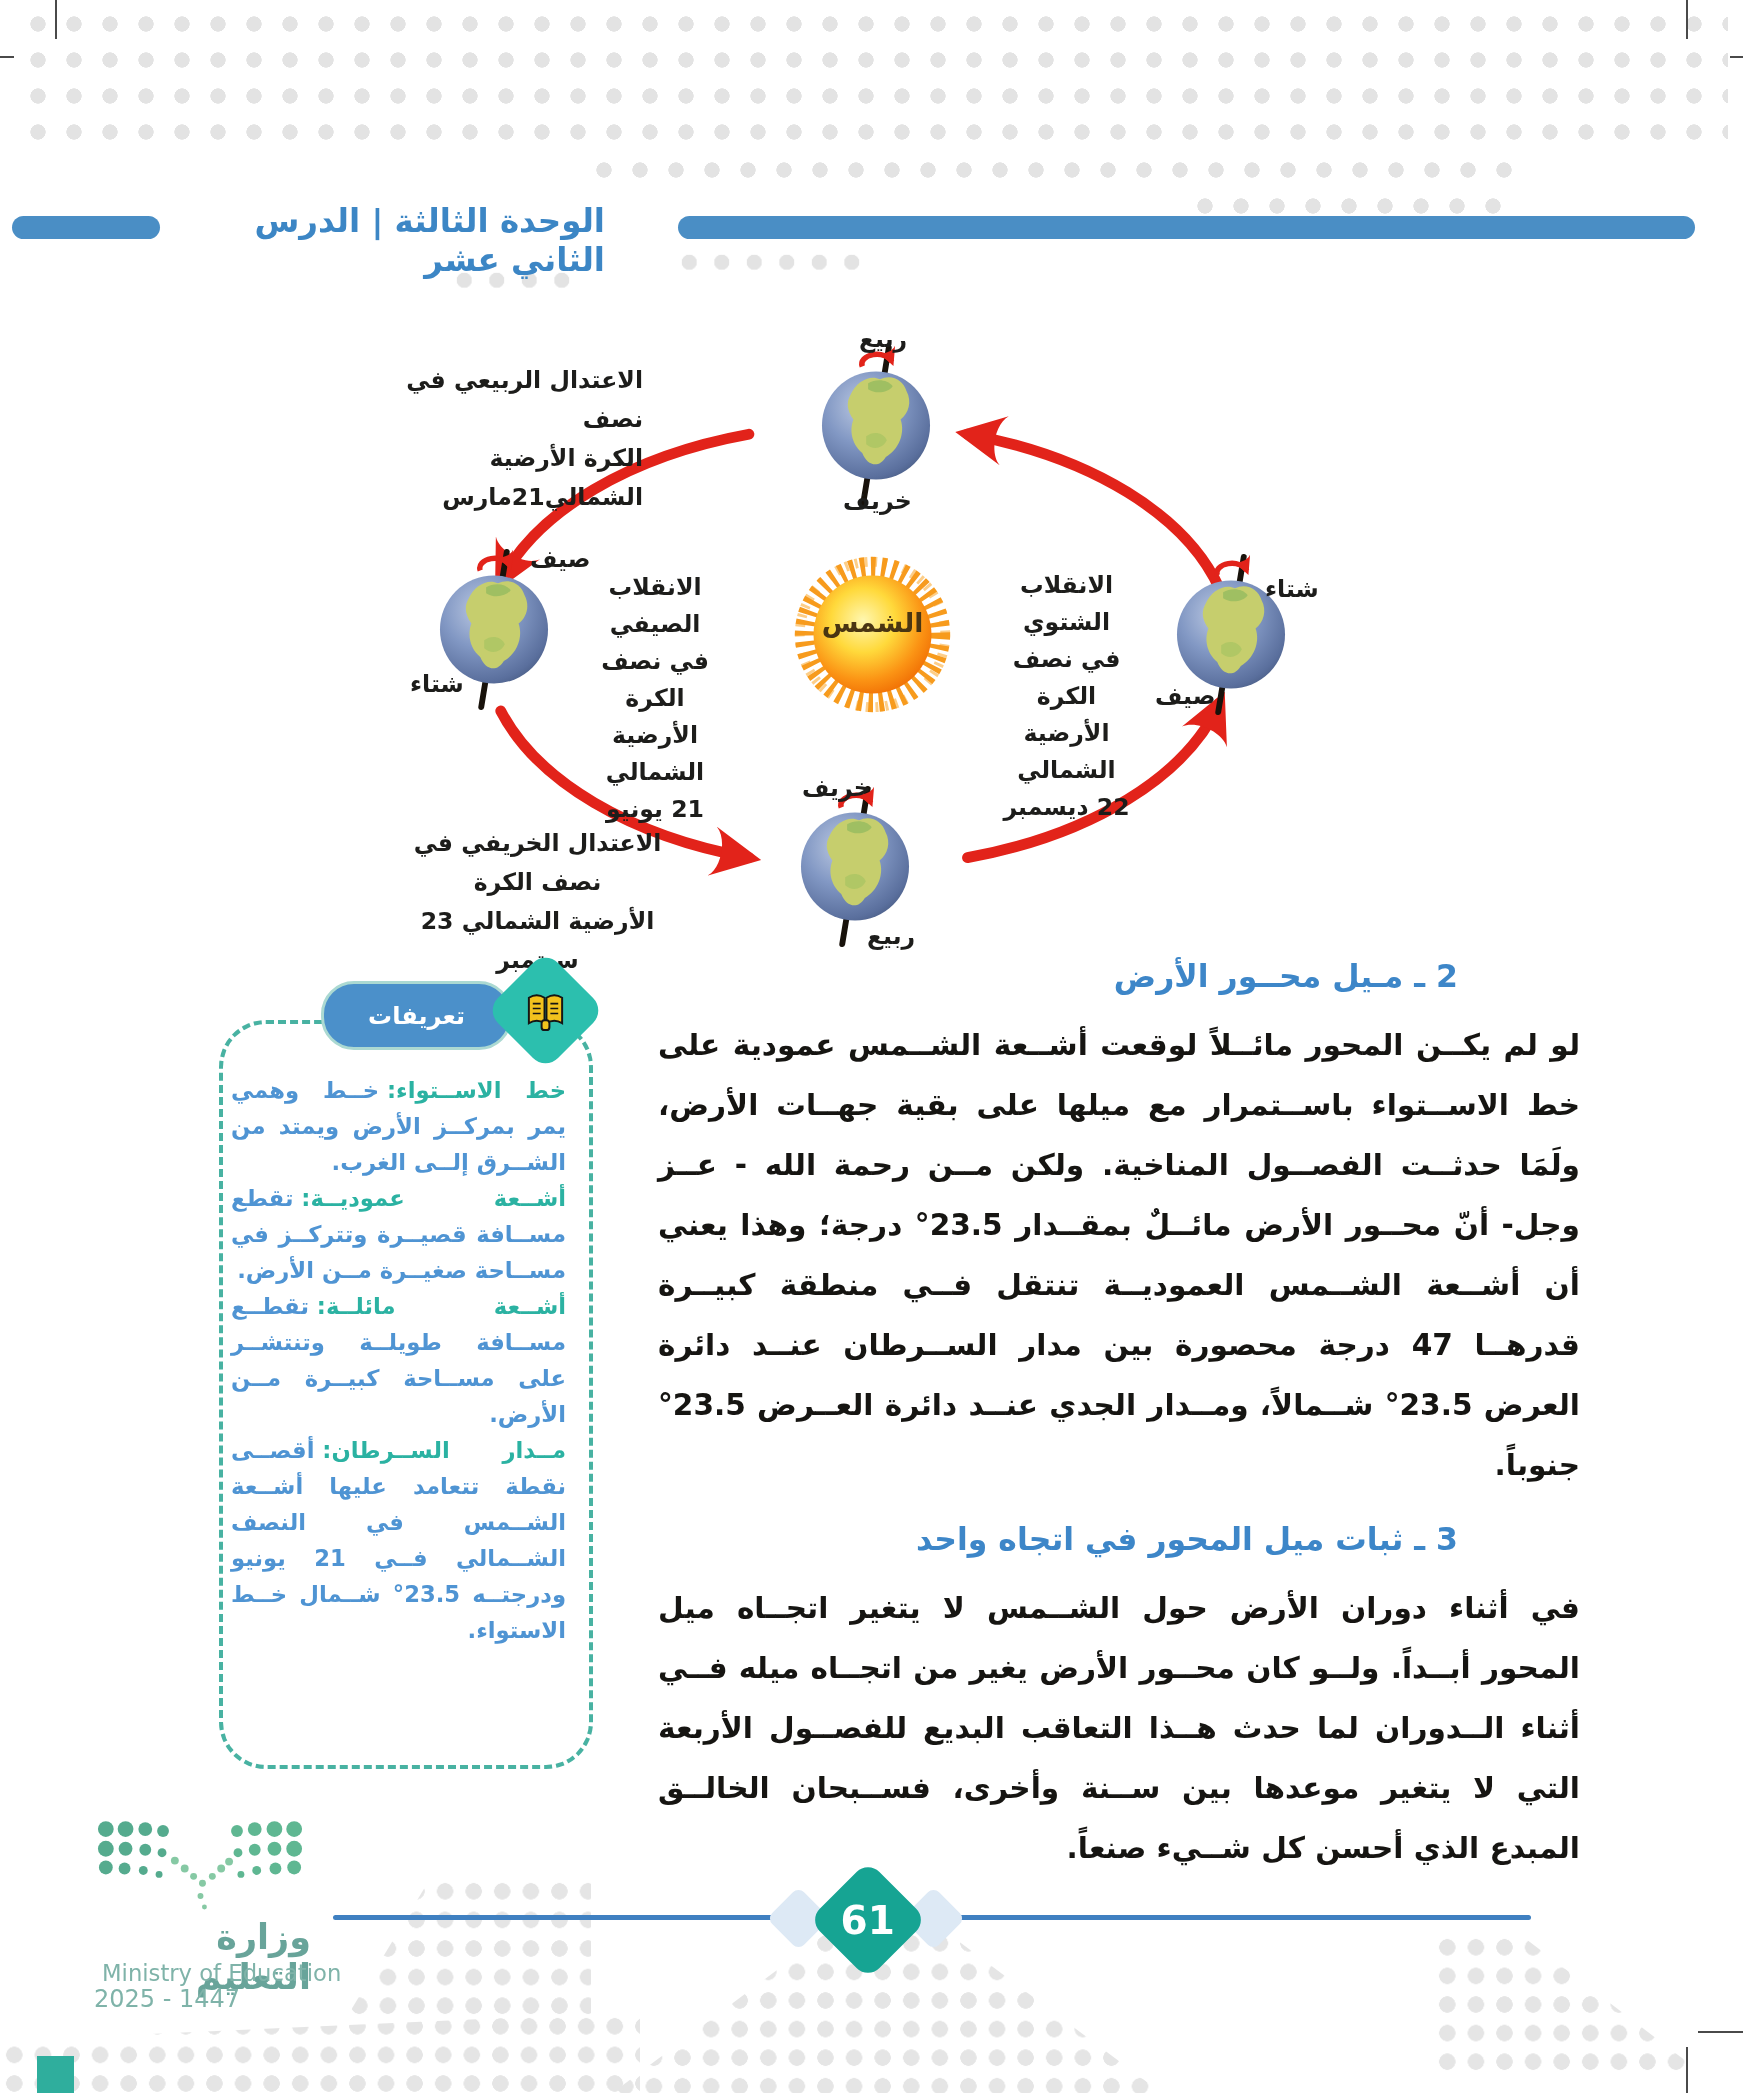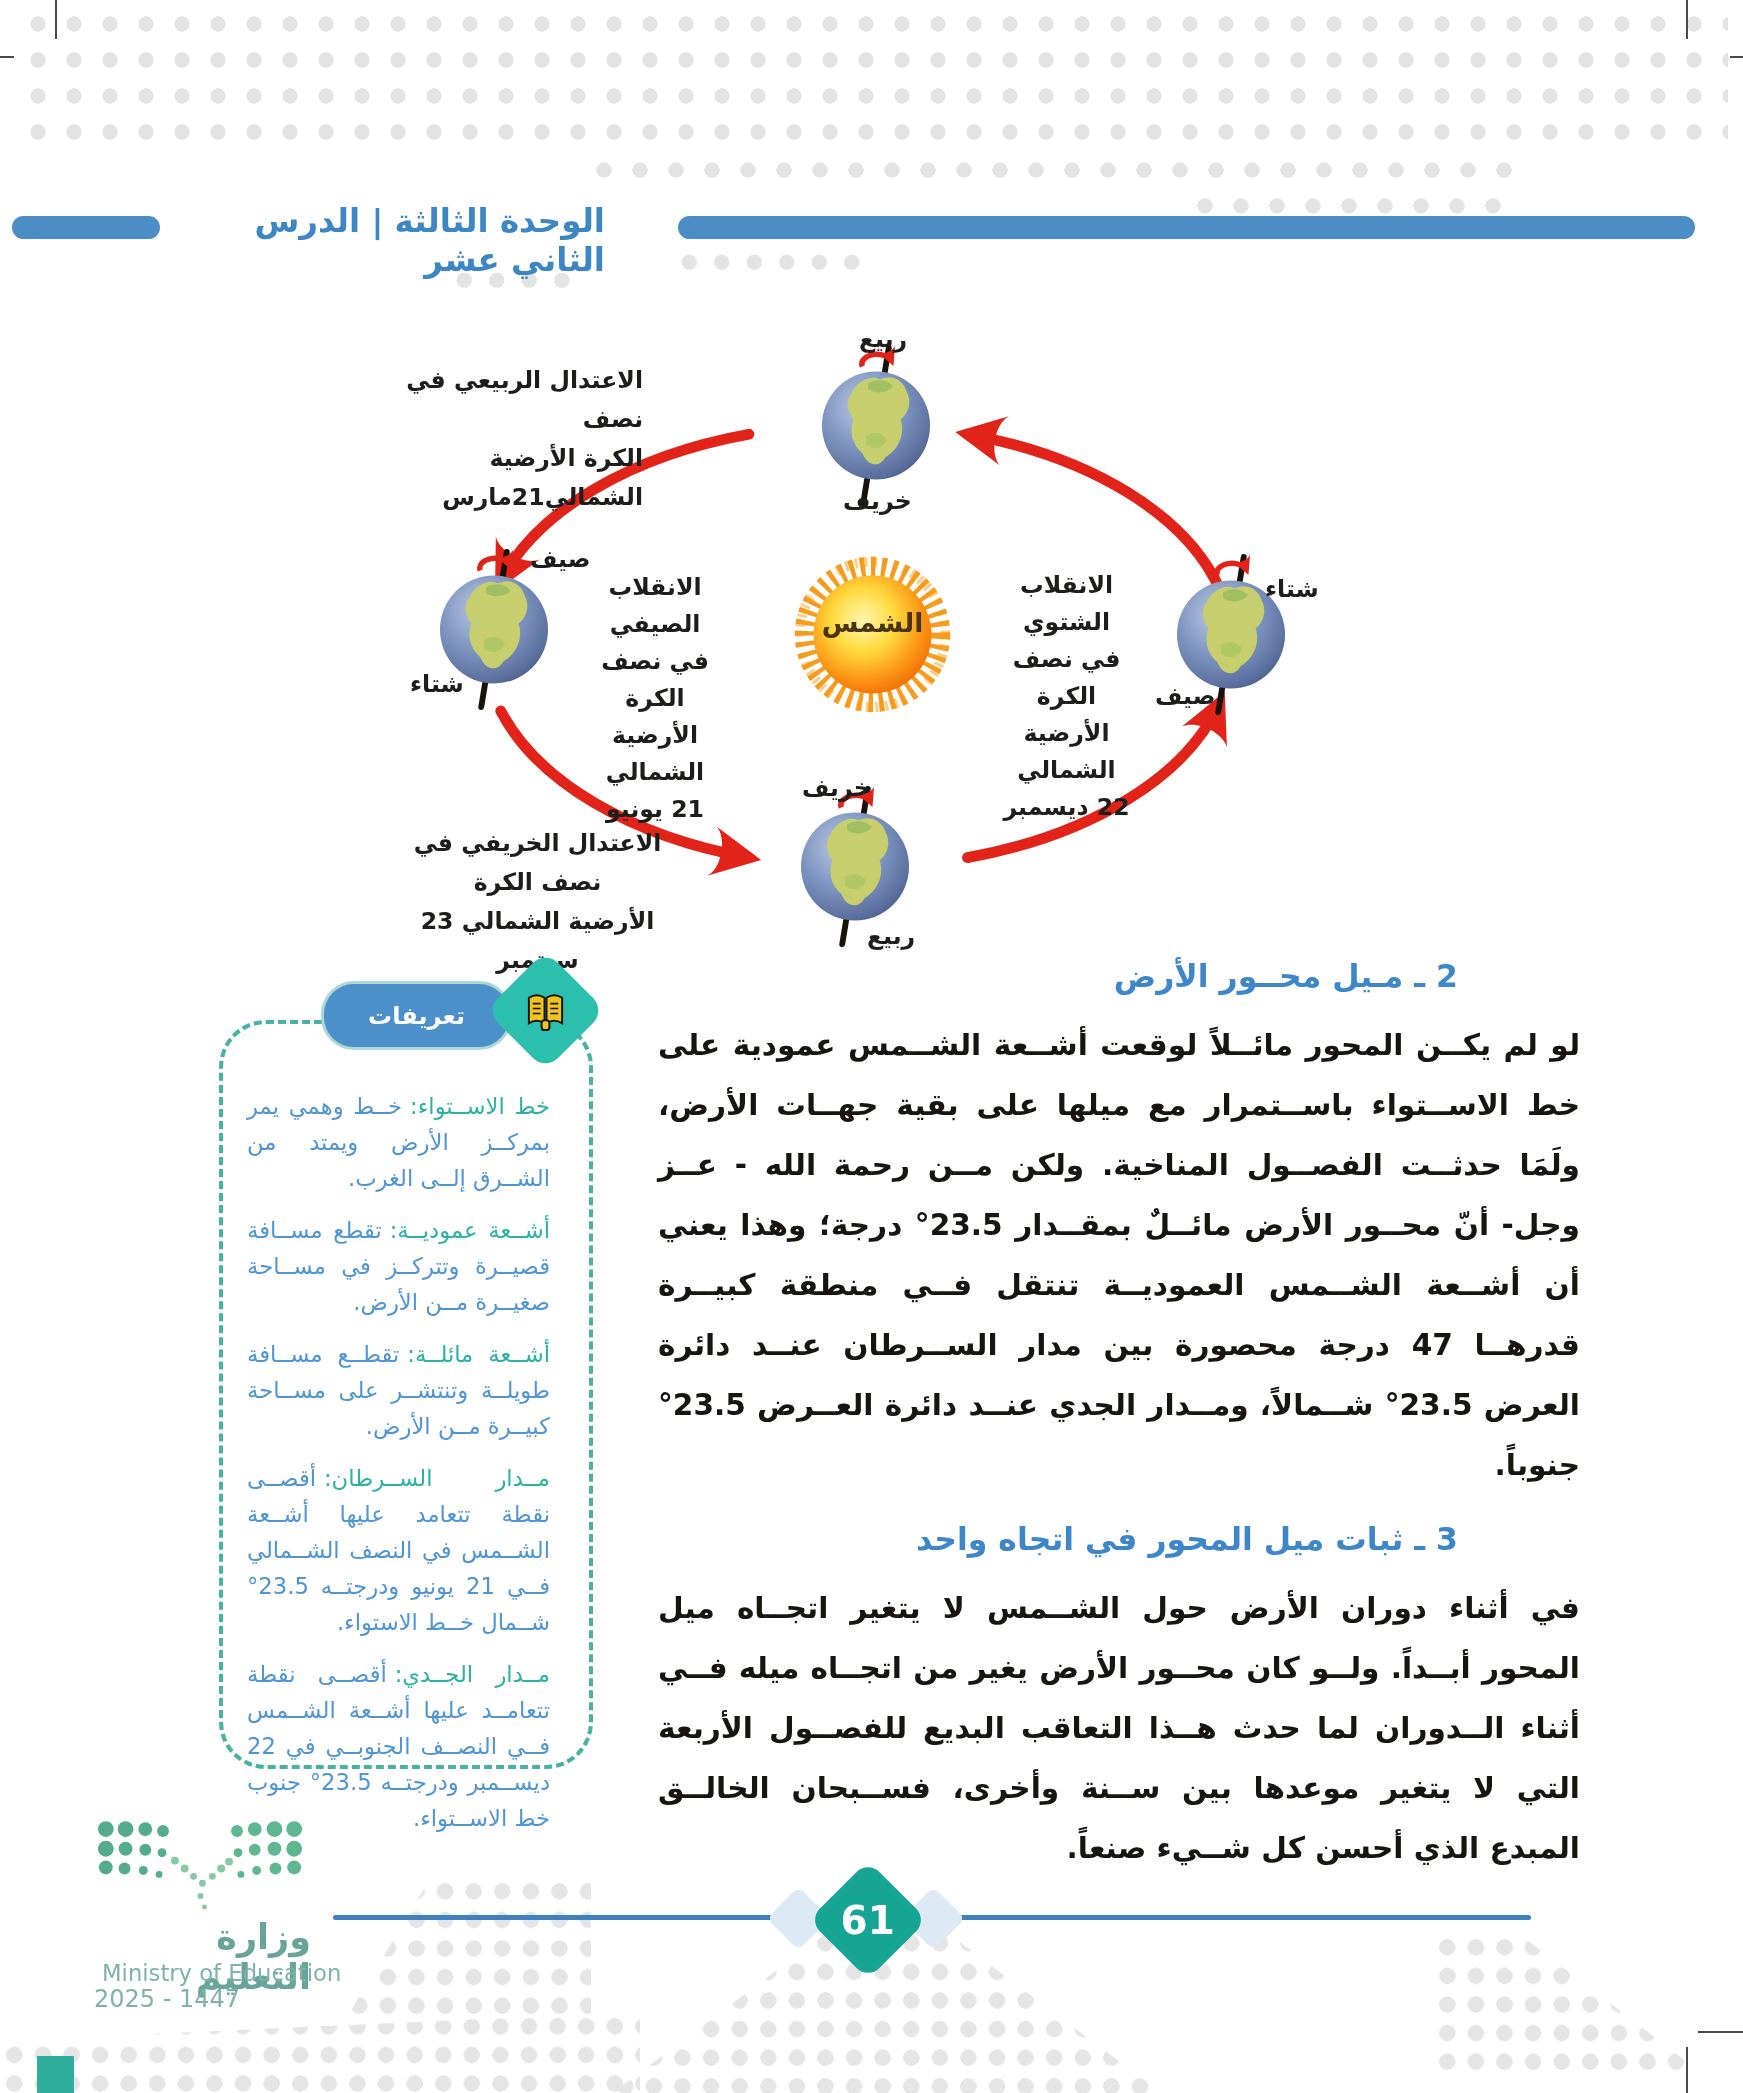--- a/index.html
+++ b/index.html
@@ -68,21 +68,21 @@
   
   #defs-box{position:absolute;left:219px;top:1020px;width:366px;height:741px;
      border:4.9px dashed #48b2a2;border-radius:47px;}
   #defs-pill{position:absolute;left:321px;top:981px;width:185px;height:63px;background:#4b90ca;
      border:3.9px solid #abd9d2;border-radius:33px;z-index:3;display:flex;align-items:center;justify-content:center;}
   #defs-pill-label{font-size:24px;font-weight:bold;color:#ffffff;direction:rtl;}
   #defs-diamond{position:absolute;left:503px;top:968px;width:85px;height:85px;background:#2cbfae;
      border-radius:17.7px;transform:rotate(45deg);z-index:4;display:flex;align-items:center;justify-content:center;}
   #defs-diamond-inner{transform:rotate(-45deg);display:flex;align-items:center;justify-content:center;}
   #defs-content{position:absolute;left:231px;top:1072px;width:335px;direction:rtl;text-align:justify;}
-  .def-item{margin:16px;font-size:22.7px;font-weight:normal;line-height:36px;}
+  .def-item{margin:0;font-size:22.7px;font-weight:bold;line-height:36px;}
   .def-term{color:#2bb2a2;margin-left:7.9px;}
   .def-text{color:#4f94d3;}
 
   
   #moe-logo{position:absolute;left:94px;top:1817px;width:212px;height:99px;}
   #moe-ar{position:absolute;left:94px;top:1917px;width:217px;font-size:35px;font-weight:bold;
      color:#68a49a;direction:rtl;text-align:right;}
   #moe-en{position:absolute;left:94px;top:1960px;font-size:22.7px;color:#7fb3a9;margin-left:8px;}
   #moe-year{position:absolute;left:94px;top:1985px;font-size:24px;color:#7fb3a9;}
   #footer-line{position:absolute;left:333px;top:1915px;width:1198px;height:4.9px;background:#3f80c1;
@@ -219,21 +219,20 @@
         <path d="M10,16 h8 M10,21 h8 M10,26 h8 M28,16 h8 M28,21 h8 M28,26 h8" stroke="#151515" stroke-width="1.6"></path>
         <rect x="19" y="33" width="8" height="10" rx="3" fill="#f2c21d" stroke="#151515" stroke-width="2"></rect>
       </svg>
     </div>
   </div>
   <div id="defs-content">
     <p class="def-item"><span class="def-term">خط الاســتواء:</span><span class="def-text">خــط وهمي يمر بمركــز الأرض ويمتد من الشــرق إلــى الغرب.</span></p>
     <p class="def-item"><span class="def-term">أشــعة عموديــة:</span><span class="def-text">تقطع مســافة قصيــرة وتتركــز في مســاحة صغيــرة مــن الأرض.</span></p>
     <p class="def-item"><span class="def-term">أشــعة مائلــة:</span><span class="def-text">تقطــع مســافة طويلــة وتنتشــر على مســاحة كبيــرة مــن الأرض.</span></p>
     <p class="def-item"><span class="def-term">مــدار الســرطان:</span><span class="def-text">أقصــى نقطة تتعامد عليها أشــعة الشــمس في النصف الشــمالي فــي 21 يونيو ودرجتــه 23.5° شــمال خــط الاستواء.</span></p>
-    <p class="def-item"><span class="def-term">مــدار الجــدي:</span><span class="def-text">أقصــى نقطة تتعامــد عليها أشــعة الشــمس فــي النصــف الجنوبــي في 22 ديســمبر ودرجتــه 23.5° جنوب خط الاســتواء.</span></p>
   </div>
 
   <svg id="moe-logo" viewBox="0 0 215 100">
     <g fill="#55ab8e">
       <circle cx="12" cy="12" r="8"></circle>
         <circle cx="32" cy="12" r="8"></circle>
         <circle cx="52" cy="12" r="7"></circle>
         <circle cx="70" cy="14" r="6"></circle>
       <circle cx="12" cy="32" r="8"></circle>
         <circle cx="32" cy="32" r="7"></circle>

